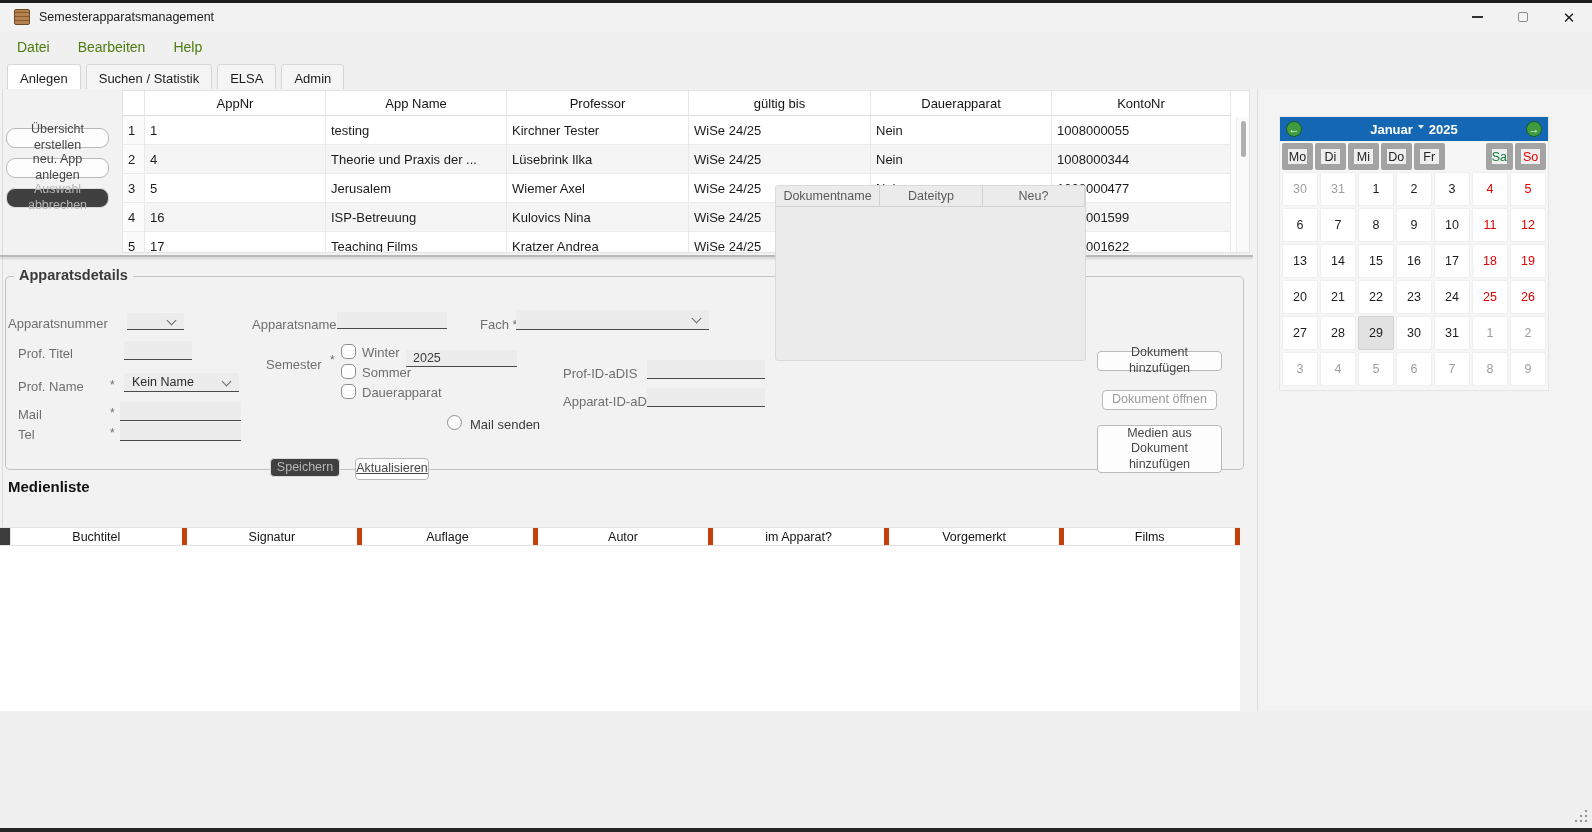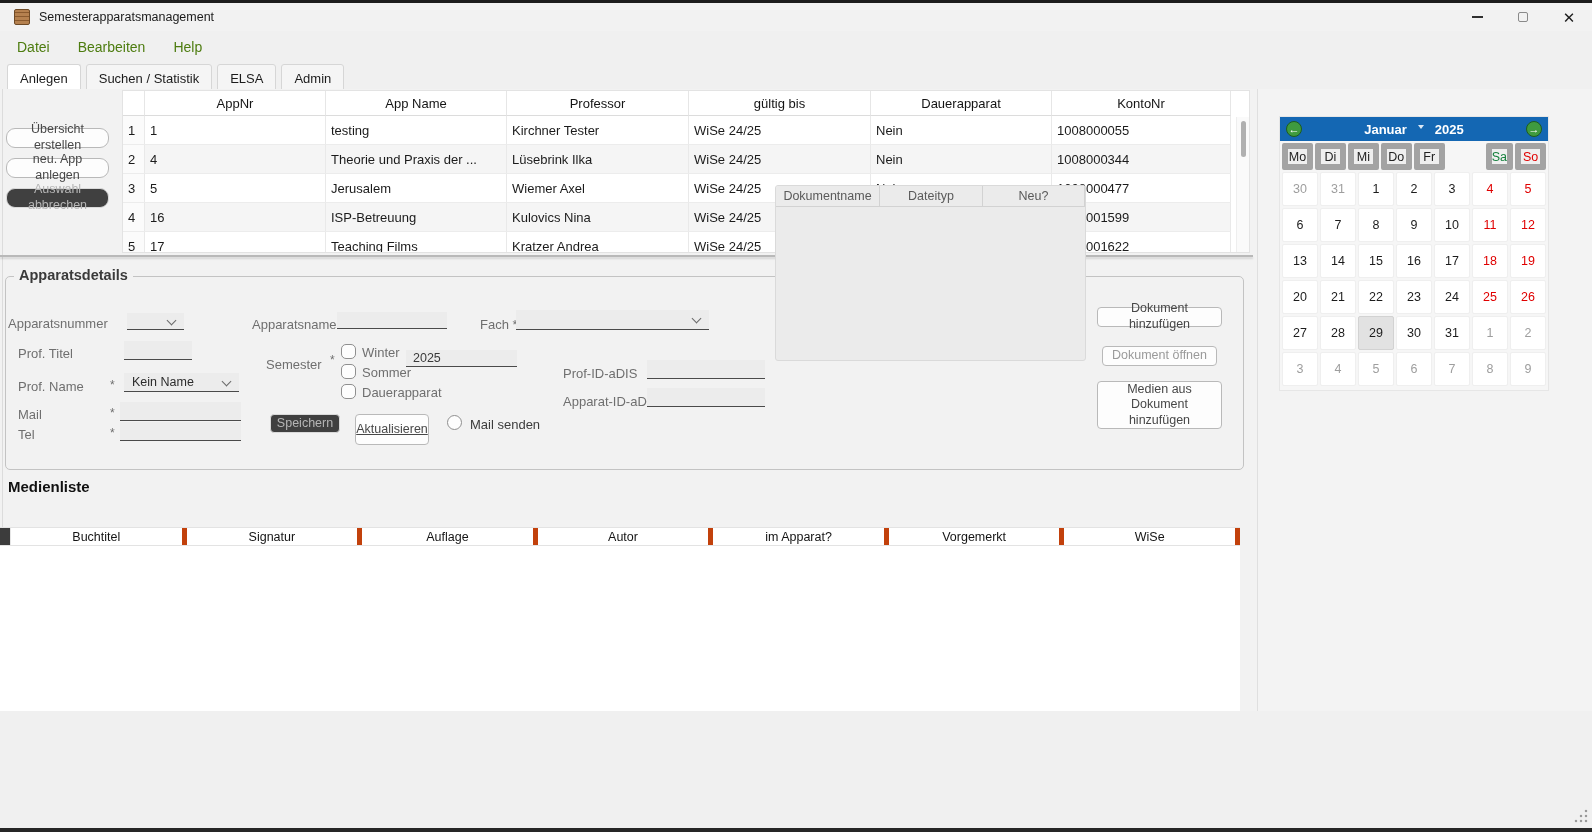--- a/index.html
+++ b/index.html
@@ -37,21 +37,21 @@
   .tab.active { background:#ffffff; border-bottom-color:#ffffff; font-weight:normal; }
 
   .page { position:absolute; top:89px; left:0; width:1592px; height:711px; background:#f2f2f2; }
   .page-frame { position:absolute; top:0; left:2px; width:1254px; height:711px; border-left:1px solid #dcdcdc; }
   .right-panel { position:absolute; top:0; left:1257px; width:335px; height:711px; background:#f3f3f3; border-left:1px solid #dfdfdf; }
 
   
   .btn { display:inline-flex; align-items:center; justify-content:center; background:#fdfdfd; border:1px solid #b9b9b9;
          border-radius:9px; font-size:12.5px; color:#474747; padding:1px 6px; line-height:1.25; text-align:center; }
   .btn.disabled { color:#b5b5b5; border-color:#dadada; background:#404040; }
-  .btn.square { border-radius:4px; }
+  .btn.square { border-radius:4px;margin-top:44px; }
   .btn.underline { text-decoration: underline; }
   .side-btn { position:absolute; left:6px; width:103px; height:20px;border-radius:9px; }
 
   
   .apps-table { position:absolute; left:122px; top:1px; width:1128px; height:163px; background:#ffffff; border:1px solid #e3e3e3; overflow:hidden; }
   .tgrid { display:grid; grid-template-columns:22px 181px 181px 182px 182px 181px 179px; }
   .thead .tcell { height:25px; display:flex; align-items:center; justify-content:center; border-right:1px solid #e6e6e6; border-bottom:1px solid #dcdcdc; font-size:13px; color:#141414; background:#ffffff; }
   .trow .tcell { height:29px; display:flex; align-items:center; padding-left:5px; border-right:1px solid #e9e9e9; border-bottom:1px solid #ececec; font-size:13px; background:#ffffff; }
   .trow.alt .tcell { background:#f5f5f5; }
   .trow .tcell.rownum { padding-left:5px; background:#fbfbfb; }
@@ -81,21 +81,21 @@
   .media-heading { position:absolute; left:8px; top:389px; font-size:15px; font-weight:bold; color:#111; }
   .media-table-head { position:absolute; left:0; top:438px; width:1240px; height:19px; display:grid; grid-template-columns:11px repeat(7,1fr); background:#ffffff; border-top:1px solid #e3e3e3; border-bottom:1px solid #e3e3e3; }
   .media-table-head .mcell { display:flex; align-items:center; justify-content:center; font-size:12.5px; color:#141414; border-right:5px solid #c2410c; }
   .media-table-head .mcorner { background:#3c3c3c; border-right:1px solid #e6e6e6; }
   .media-body { position:absolute; left:0; top:457px; width:1240px; height:222px; background:#ffffff; border-bottom:1px solid #e3e3e3; }
 
   
   .calendar { position:absolute; left:21px; top:27px; width:270px; background:#f6f6f6; border:1px solid #e6e6e6; padding-bottom:2px; }
   .cal-header { height:24px; display:flex; align-items:center; justify-content:space-between; padding:0 6px; color:#ffffff; font-weight:bold; font-size:13px; }
   .cal-nav { width:16px; height:16px; border-radius:50%; display:flex; align-items:center; justify-content:center; color:#ffffff; font-size:11px; font-weight:bold; border:1px solid #1e5c1e; }
-  .cal-title { display:flex; align-items:flex-start; gap:11px; }
+  .cal-title { display:flex; align-items:flex-start; gap:5px; }
   .cal-caret { width:0; height:0; border-left:3.5px solid transparent; border-right:3.5px solid transparent; border-top:4px solid #dce9f6; margin-top:3px; }
   .cal-daynames { display:grid; grid-template-columns:repeat(7,1fr); gap:2px; padding:2px 2px 1px 2px; }
   .cal-dayname { height:27px; display:flex; align-items:center; justify-content:center; background:#efefef; border:6px solid #a3a3a3; border-radius:2px; font-size:12.5px; color:#222; }
   .cal-grid { display:grid; grid-template-columns:repeat(7,1fr); gap:2px; padding:1px 2px 2px 2px; }
   .cal-day { height:34px; display:flex; align-items:center; justify-content:center; background:#ffffff; border:1px solid #efefef; border-radius:2px; font-size:12.5px; color:#1c1c1c; }
   .cal-day.m { color:#9e9e9e; }
   .cal-day.t { background:#e2e2e2; border-color:#d2d2d2; }
 
   
   .statusbar { position:absolute; left:0; top:711px; width:1592px; height:118px; background:#f0f0f0; }
@@ -258,21 +258,21 @@
   <div class="radio" style="left:341px;top:295px;"></div>
   <div class="flabel" style="left:362px;top:296px;">Dauerapparat</div>
   <div class="uinput" style="left:406px;top:261px;width:111px;height:17px;">2025</div>
 
   <div class="flabel" style="left:563px;top:277px;">Prof-ID-aDIS</div>
   <div class="uinput" style="left:647px;top:271px;width:118px;height:19px;"></div>
   <div class="flabel" style="left:563px;top:305px;">Apparat-ID-aDIS</div>
   <div class="uinput" style="left:647px;top:299px;width:118px;height:19px;"></div>
 
   <div class="btn square disabled" style="position:absolute;left:270px;top:325px;width:70px;height:19px;">Speichern</div>
-  <div class="btn square underline" style="position:absolute;left:355px;top:325px;width:74px;height:31px;">Aktualisieren</div>
+  <div class="btn square underline" style="position:absolute;left:355px;top:325px;width:74px;height:22px;">Aktualisieren</div>
   <div class="radio round" style="left:447px;top:326px;"></div>
   <div class="flabel" style="left:470px;top:328px;color:#3c3c3c;">Mail senden</div>
 
   <div class="doc-panel">
     <div class="doc-head">
       <div>Dokumentname</div>
       <div>Dateityp</div>
       <div>Neu?</div>
     </div>
   </div>
@@ -282,21 +282,21 @@
 
   <div class="media-heading">Medienliste</div>
   <div class="media-table-head">
       <div class="mcorner"></div>
       <div class="mcell">Buchtitel</div>
       <div class="mcell">Signatur</div>
       <div class="mcell">Auflage</div>
       <div class="mcell">Autor</div>
       <div class="mcell">im Apparat?</div>
       <div class="mcell">Vorgemerkt</div>
-      <div class="mcell">WiSe</div>
+      <div class="mcell">Films</div>
     </div>
   <div class="media-body"></div>
   <div class="btn disabled" style="position:absolute;left:8px;top:683px;width:118px;height:19px;">Medien hinzufügen</div>
 
   <div class="right-panel">
     <div class="calendar">
       <div class="cal-header" style="background: rgb(20, 103, 179);">
         <div class="cal-nav" style="background: rgb(63, 155, 63);">
             <span>←</span>
           </div>

